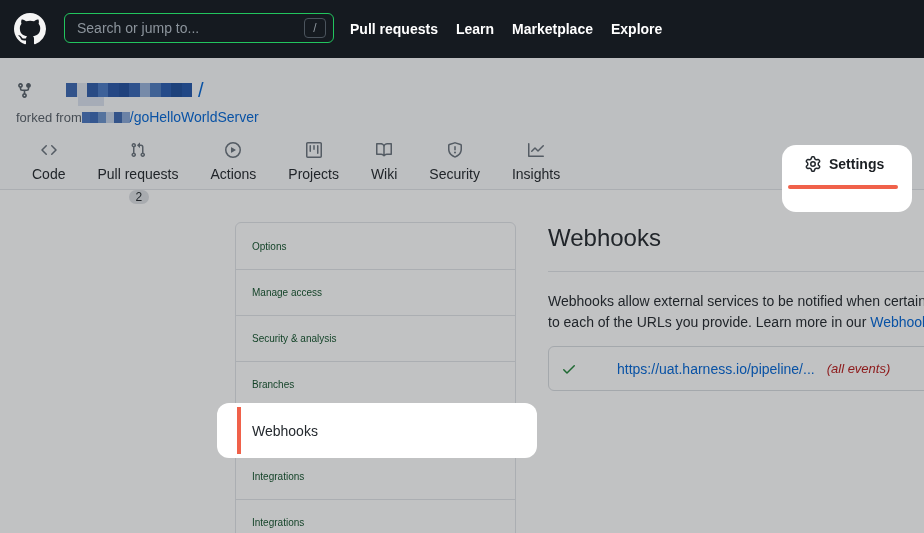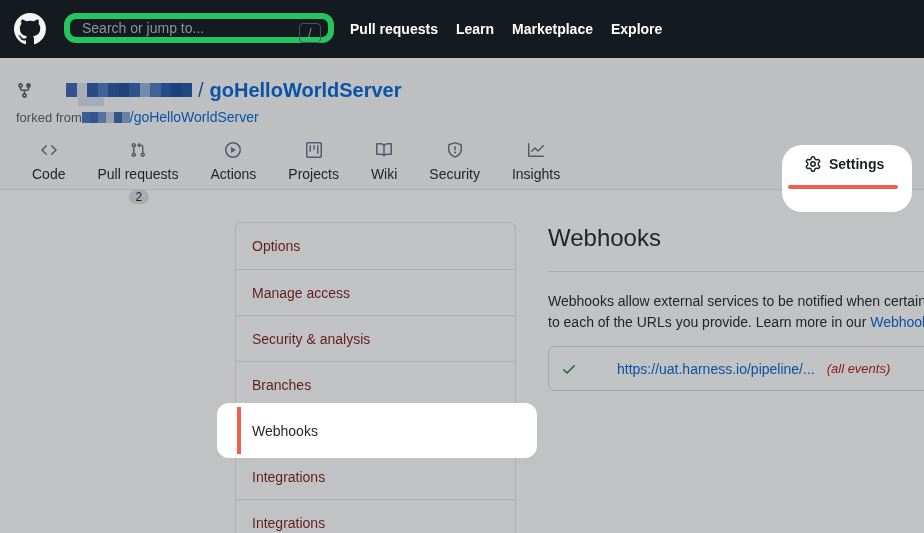--- a/index.html
+++ b/index.html
@@ -4,21 +4,21 @@
 <style>
   * { margin:0; padding:0; box-sizing:border-box; }
   html,body { width:924px; height:533px; overflow:hidden; background:#fff;
               font-family:"Liberation Sans", sans-serif; }
   .stage { position:relative; width:924px; height:533px; overflow:hidden; background:#ffffff; }
 
   
   .ghead { position:absolute; left:0; top:0; width:924px; height:58px; background:#151a20; z-index:10; }
   .logo { position:absolute; left:14px; top:13px; width:32px; height:32px; color:#f5f5f5; }
   .search { position:absolute; left:64px; top:13px; width:270px; height:30px;
-            border:6px solid #22c55e; border-radius:12px; }
+            border:1px solid #22c55e; border-radius:6px; }
   .search input { position:absolute; left:0; top:0; width:100%; height:100%; background:transparent;
             border:none; outline:none; padding:0 34px 0 12px; font-size:14px; color:#c6cbd1;
             font-family:"Liberation Sans", sans-serif; }
   .search input::placeholder { color:#8c949c; opacity:1; }
   .slashkey { position:absolute; right:7px; top:4px; width:22px; height:20px; border:1px solid #4b545d;
             border-radius:4px; color:#8c949c; font-size:12px; display:flex; align-items:center; justify-content:center; }
   .hnav { position:absolute; left:350px; top:0; height:58px; display:flex; align-items:center; gap:18px; }
   .hnav span { color:#ffffff; font-size:14px; font-weight:700; white-space:nowrap; cursor:pointer; }
 
   
@@ -43,43 +43,43 @@
             align-items:center; padding-left:16px; }
   .tab { display:flex; align-items:center; gap:8px; padding:0 16px; height:48px;
          font-size:14px; color:#24292e; cursor:pointer; white-space:nowrap;flex-direction:column; }
   .tab svg { width:16px; height:16px; color:#6a737d; flex:none; }
   .tab-count { margin-left:2px; background:#dde0e4; border-radius:10px; min-width:20px; height:20px;
          padding:0 6px; font-size:12px; color:#24292e; display:flex; align-items:center; justify-content:center; }
 
   
   .sidebar { position:absolute; left:235px; top:222px; width:281px; background:#ffffff;
              border:1px solid #e1e4e8; border-radius:6px; z-index:1; }
-  .side-item { height:46px; display:flex; align-items:center; padding-left:16px; font-size:14px;
-             color:#7f1d1d; border-top:1px solid #e1e4e8; cursor:pointer; }
+  .side-item { height:46px; display:flex; align-items:center; padding-left:16px; font-size:10px;
+             color:#14532d; border-top:1px solid #e1e4e8; cursor:pointer; }
   .side-item:first-child { border-top:none; }
 
   
   .main { position:absolute; left:548px; top:0; width:700px; height:533px; }
   .main-title { position:absolute; left:0; top:224px; font-size:24px; font-weight:400; color:#24292e; }
   .main-divider { position:absolute; left:0; top:271px; width:700px; border-top:1px solid #e1e4e8; }
   .desc-line { position:absolute; left:0; font-size:14px; color:#24292e; white-space:nowrap; }
   .desc-1 { top:293px; }
   .desc-2 { top:314px; }
   .desc-link { color:#0366d6; cursor:pointer; }
   .whbox { position:absolute; left:0; top:346px; width:440px; height:45px; border:1px solid #d8dce0;
            border-radius:6px; display:flex; align-items:center; padding-left:12px; gap:12px; }
   .whbox .check { width:16px; height:16px; color:#22863a; flex:none; }
   .wh-url { font-size:14px; color:#0366d6; cursor:pointer; white-space:nowrap;margin-left:28px; }
   .wh-events { font-size:13px; font-style:italic; color:#b91c1c; white-space:nowrap; }
 
   
   .dim { position:absolute; left:0; top:58px; width:924px; height:475px;
          background:rgba(27,31,35,0.27); z-index:40; }
   .spot { position:absolute; background:#ffffff; z-index:50; }
-  .spot-settings { left:782px; top:145px; width:130px; height:67px; border-radius:20px; }
+  .spot-settings { left:782px; top:145px; width:130px; height:67px; border-radius:14px; }
   .spot-settings .row { position:absolute; left:23px; top:11px; display:flex; align-items:center; gap:8px; }
   .spot-settings svg { width:16px; height:16px; color:#24292e; }
   .spot-settings .lbl { font-size:14px; font-weight:700; color:#1b1f23; }
   .tab-underline { position:absolute; left:6px; top:40px; width:110px; height:4px; border-radius:2px;
          background:#f0614a; }
   .spot-webhooks { left:217px; top:403px; width:320px; height:55px; border-radius:12px; }
   .side-accent { position:absolute; left:20px; top:4px; width:4px; height:47px; background:#f0614a; }
   .spot-webhooks .lbl { position:absolute; left:35px; top:0; height:55px; display:flex; align-items:center;
          font-size:14px; color:#24292e; }
 </style>
@@ -117,21 +117,20 @@
           <i style="background: rgb(42, 87, 169);"></i>
           <i style="background: rgb(35, 80, 159);"></i>
           <i style="background: rgb(55, 102, 181);"></i>
           <i style="background: rgb(152, 179, 220);"></i>
           <i style="background: rgb(79, 124, 193);"></i>
           <i style="background: rgb(42, 92, 177);"></i>
           <i style="background: rgb(31, 79, 157);"></i>
           <i style="background: rgb(36, 87, 171);"></i>
         </div>
       <span class="repo-sep">/</span>
-      <span class="repo-name">goHelloWorldServer</span>
     </div>
     <div class="forked-row">
       <span>forked from</span>
       <div class="blur blur-fork">
           <i style="background: rgb(74, 119, 192);"></i>
           <i style="background: rgb(62, 108, 184);"></i>
           <i style="background: rgb(108, 147, 204);"></i>
           <i style="background: rgb(198, 212, 234);"></i>
           <i style="background: rgb(61, 104, 176);"></i>
           <i style="background: rgb(137, 168, 216);"></i>

